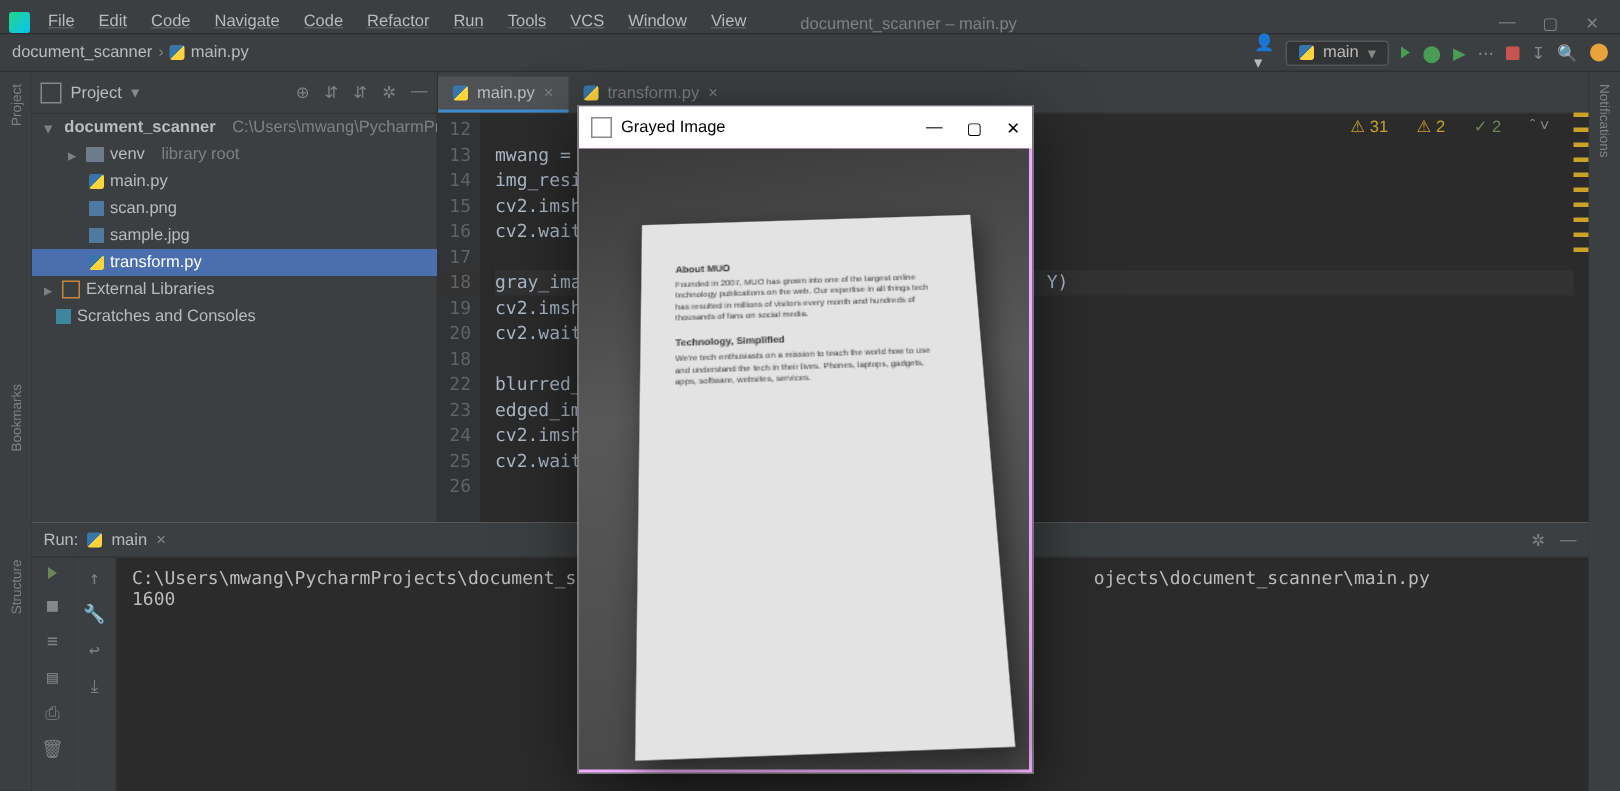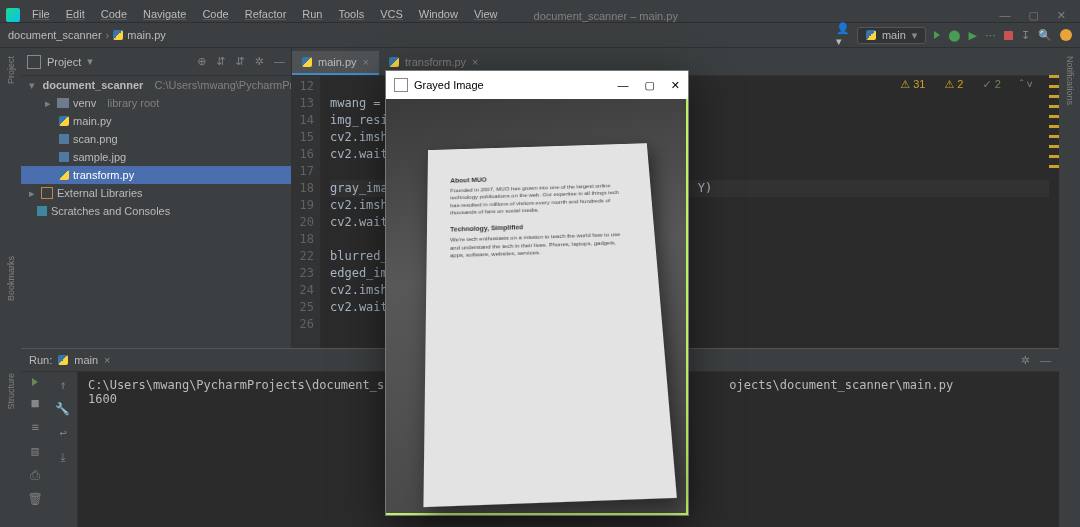--- a/index.html
+++ b/index.html
@@ -82,21 +82,21 @@
   
   .run-panel{flex:1;display:flex;flex-direction:column;border-top:1px solid #555}
   .run-panel .header{height:22px;background:var(--bg-dark);display:flex;align-items:center;padding:0 8px;gap:6px;border-bottom:1px solid var(--border)}
   .run-panel .header .right{margin-left:auto;display:flex;gap:10px;color:var(--text-dim)}
   .run-body{flex:1;display:flex;background:#2b2b2b;font-family:Consolas,monospace;font-size:12px}
   .run-gutter{width:28px;display:flex;flex-direction:column;align-items:center;gap:10px;padding-top:6px;background:var(--bg-dark);color:var(--text-dim)}
   .run-gutter2{width:28px;display:flex;flex-direction:column;align-items:center;gap:10px;padding-top:6px;background:var(--bg-dark);color:var(--text-dim);border-right:1px solid var(--border)}
   .run-out{flex:1;padding:6px 10px;color:#bbb}
 
   
-  .popup{position:absolute;left:385px;top:70px;width:302px;height:444px;background:#bef264;box-shadow:0 10px 40px rgba(0,0,0,.55);border:1px solid #777}
+  .popup{position:absolute;left:385px;top:70px;width:302px;height:444px;background:#f0abfc;box-shadow:0 10px 40px rgba(0,0,0,.55);border:1px solid #777}
   .popup .t{height:28px;display:flex;align-items:center;padding:0 8px;font-size:11px;color:#000;gap:6px;background:#fff}
   .popup .t .right{margin-left:auto;display:flex;gap:16px}
   .popup .canvas{position:relative;width:300px;height:414px;background:linear-gradient(170deg,#3a3a3a 0%,#585858 40%,#474747 100%)}
   .doc{position:absolute;left:40px;top:30px;width:235px;height:365px;background:#e3e3e3;transform:perspective(600px) rotateX(14deg) rotateZ(-2deg);box-shadow:4px 8px 20px rgba(0,0,0,.5);padding:32px 24px;box-sizing:border-box;color:#444;font-size:6px;line-height:1.4}
   .doc h4{margin:0 0 2px 0;font-size:7px;color:#333}
   .doc p{margin:0 0 10px 0}
 
   .ic{width:12px;height:12px;display:inline-flex;align-items:center;justify-content:center}
 </style>
 </head>

